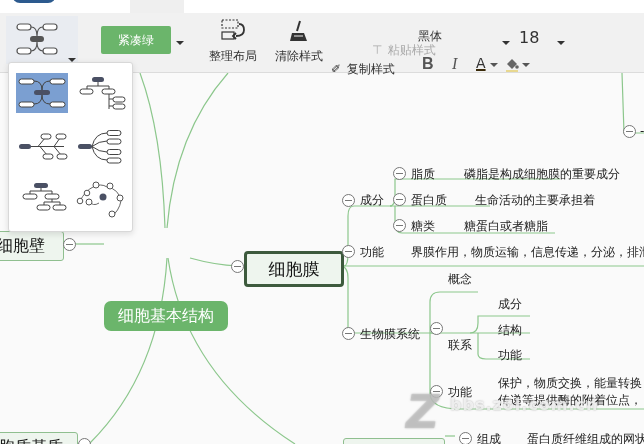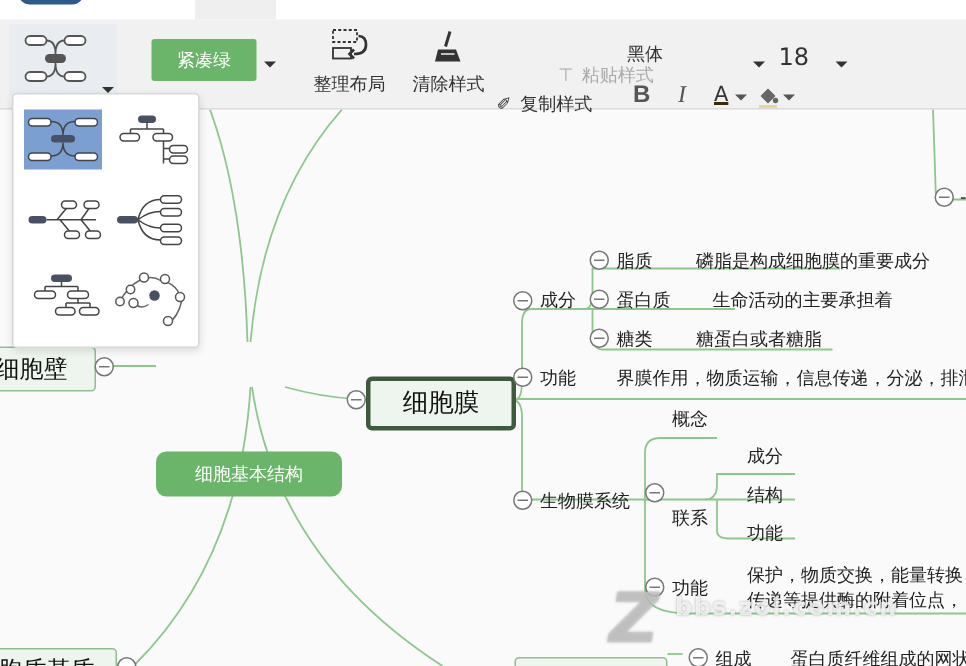--- a/index.html
+++ b/index.html
@@ -15,21 +15,21 @@
   .tool { position:absolute; text-align:center; font-size:12px; color:#333; }
   .tool .lbl { position:absolute; left:0; width:100%; top:30px; white-space:nowrap; }
   .small-tool { position:absolute; font-size:12px; color:#333; white-space:nowrap; }
   .small-tool.disabled { color:#aaa; }
   .font-select { position:absolute; left:418px; top:15px; width:92px; height:18px; font-size:12px; color:#333; }
   .size-select { position:absolute; left:519px; top:15px; width:48px; height:18px; font-size:16px; color:#333; }
   .fmt { position:absolute; top:42px; font-size:16px; color:#555; }
   .canvas { position:absolute; left:0; top:73px; width:644px; height:371px; }
   svg.lines { position:absolute; left:0; top:0; }
   .node { position:absolute; white-space:nowrap; color:#222; }
-  .central { position:absolute; left:104px; top:228px; width:124px; height:30px; background:#6bb56b; border-radius:7px; color:#fff; font-size:12px; text-align:center; line-height:30px; }
+  .central { position:absolute; left:104px; top:228px; width:124px; height:30px; background:#6bb56b; border-radius:7px; color:#fff; font-size:16px; text-align:center; line-height:30px; }
   .main-node { position:absolute; left:244px; top:251px; width:94px; height:30px; background:#eef5ee; border:3px solid #3d5a3d; border-radius:4px; font-size:17px; text-align:center; line-height:30px; color:#111; }
   .side-node { position:absolute; background:#eef5ee; border:1px solid #8fbf8f; border-radius:3px; font-size:16px; line-height:28px; color:#111; }
   .collapse { position:absolute; width:11px; height:11px; border:1px solid #777; border-radius:50%; background:#fff; }
   .collapse::after { content:""; position:absolute; left:2px; right:2px; top:5px; height:1px; background:#777; }
   .t12 { font-size:12px; }
   .dropdown { position:absolute; left:8px; top:62px; width:123px; height:168px; background:#fff; border:1px solid #d8d8d8; border-radius:3px; box-shadow:0 2px 6px rgba(0,0,0,0.12); }
   .dd-item { position:absolute; width:52px; height:40px; }
   .dd-item.selected { background:#7b9fd1; }
   .watermark { position:absolute; left:450px; top:375px; font-size:16px; font-weight:bold; color:rgba(255,255,255,0.75); text-shadow:0 0 2px rgba(120,120,120,0.6); letter-spacing:1px; }
   .watermark .z { position:absolute; left:-44px; top:-10px; font-size:46px; color:rgba(200,200,200,0.7); font-style:italic; }

